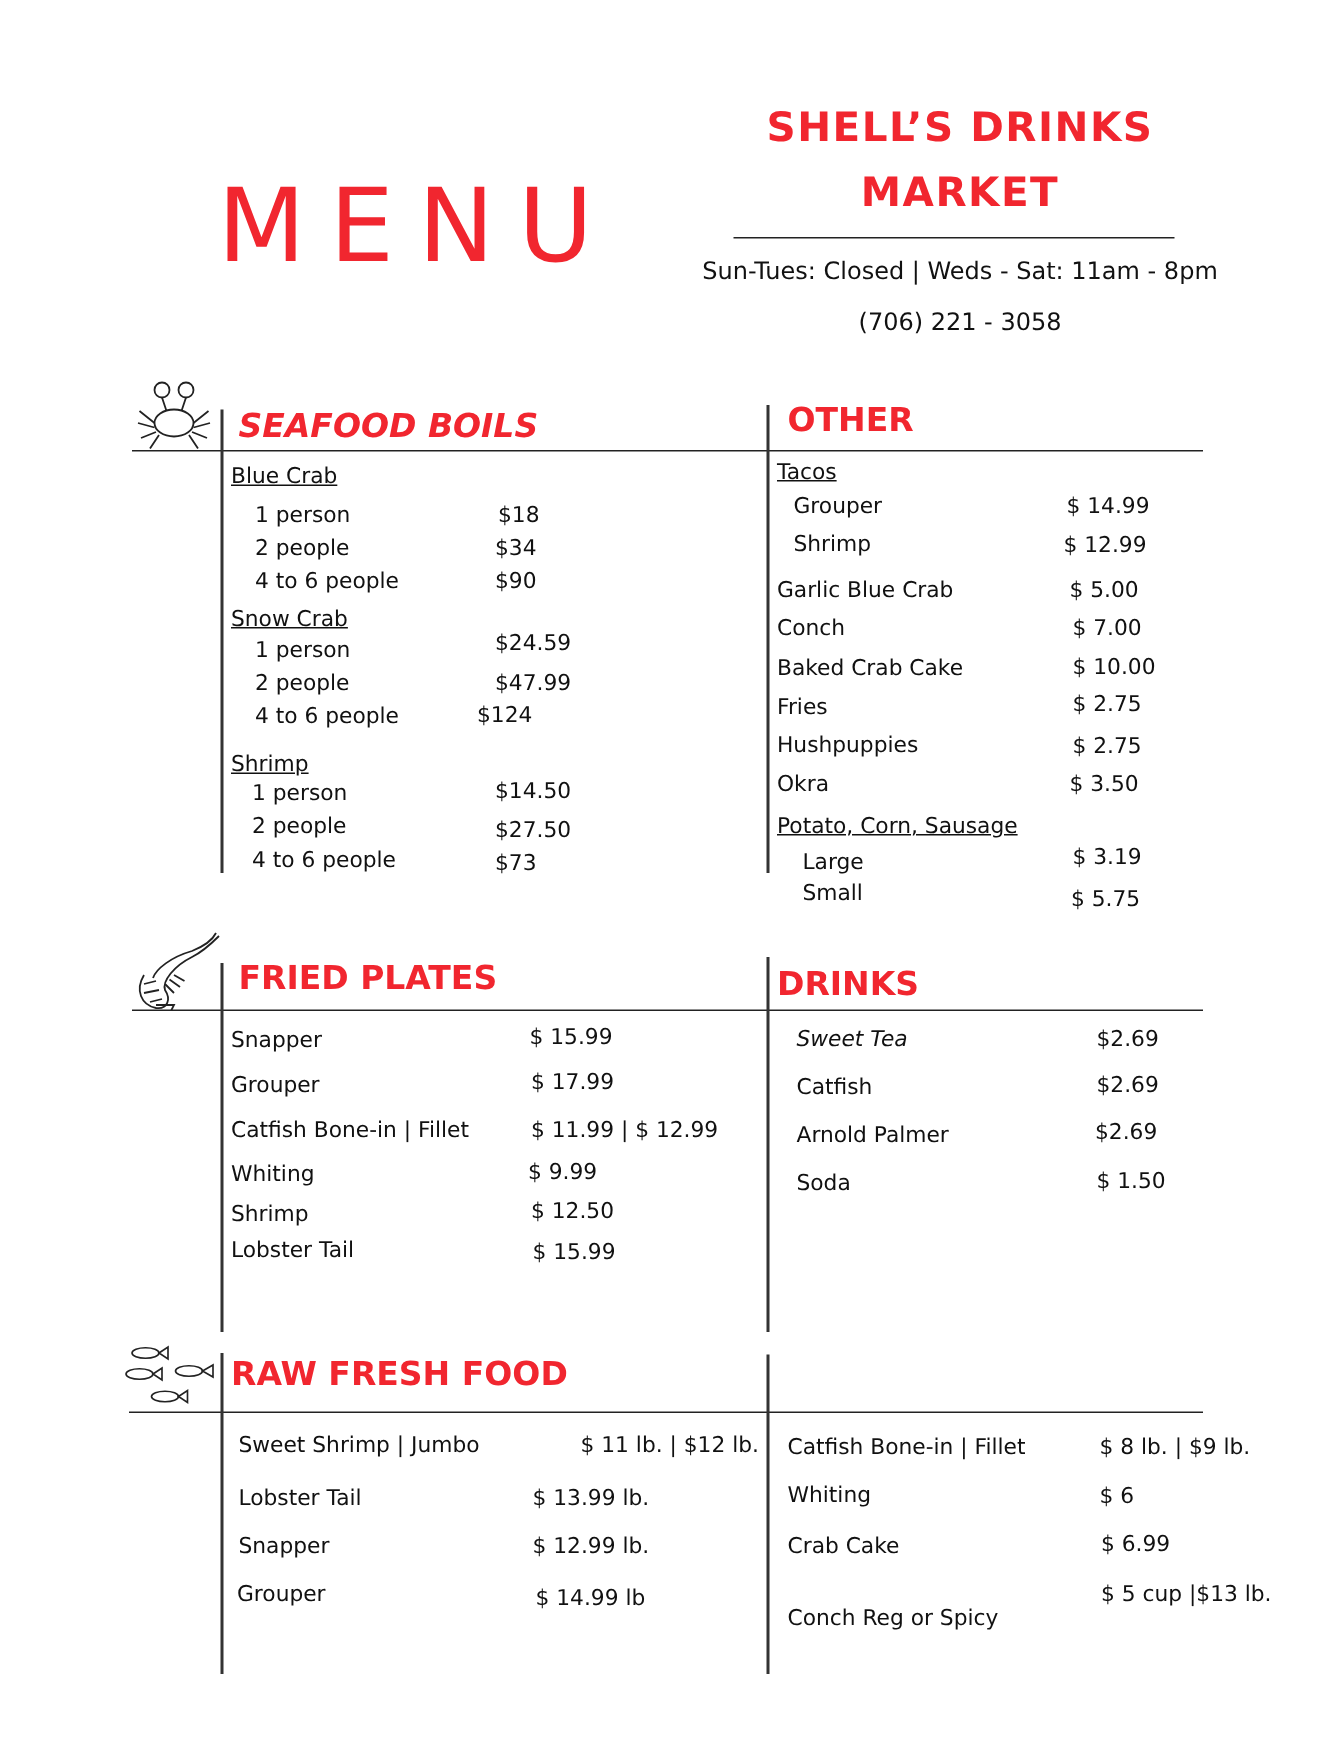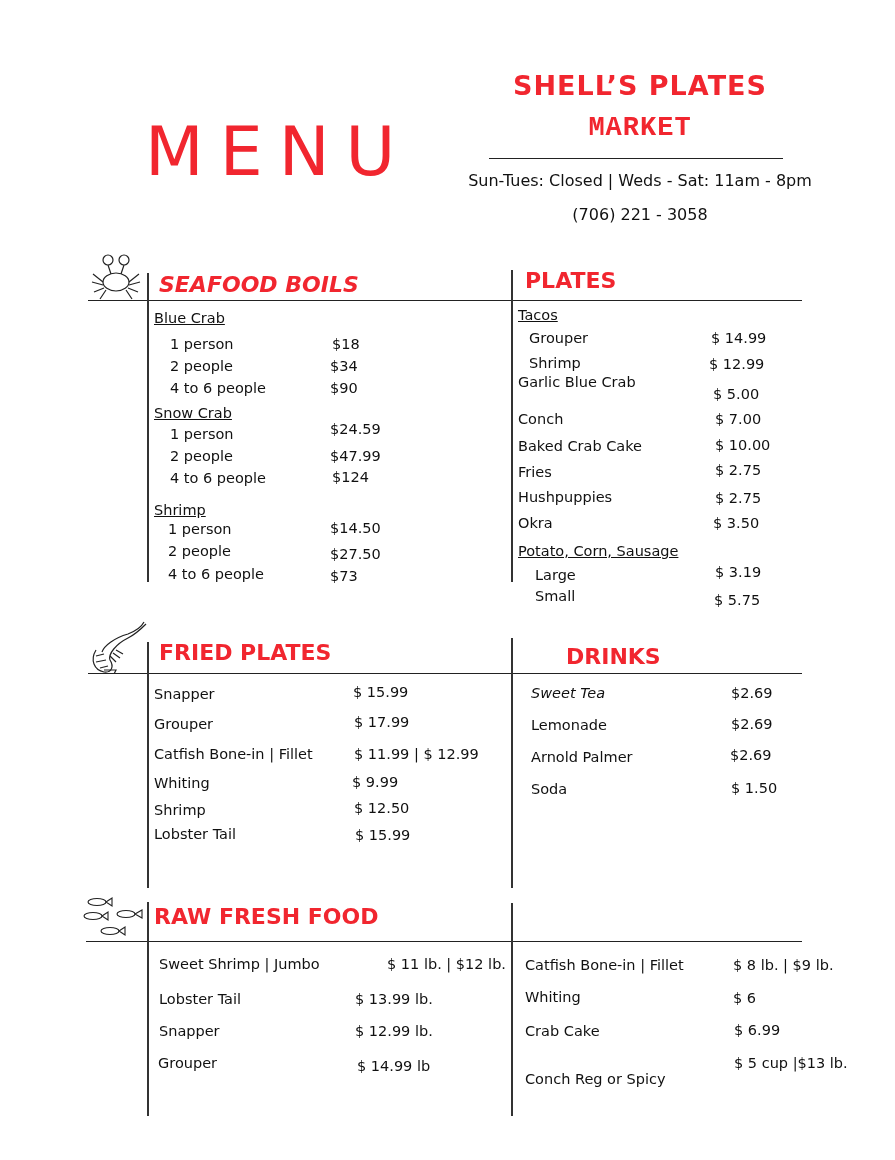--- a/index.html
+++ b/index.html
@@ -13,22 +13,22 @@
   .info { left:440px; width:400px; text-align:center; font-size:16px; color:#111; }
   .sec-title { font-size:22px; font-weight:bold; color:#f1262f; }
   .item { font-size:14.5px; color:#111; }
   .sub { text-decoration:underline; }
   svg { position:absolute; }
 </style>
 </head>
 <body>
 
 <div class="abs menu-title">MENU</div>
-<div class="abs brand" style="top:70px;">SHELL’S PLATES</div>
-<div class="abs brand" style="top:113px;font-family:Liberation Mono, monospace;">MARKET</div>
+<div class="abs brand" style="top:70px;">SHELL’S DRINKS</div>
+<div class="abs brand" style="top:113px;">MARKET</div>
 <div class="hrule" style="left:489px; top:158px; width:294px;"></div>
 <div class="abs info" style="top:171px;">Sun-Tues: Closed | Weds - Sat: 11am - 8pm</div>
 <div class="abs info" style="top:205px;">(706) 221 - 3058</div>
 
 <svg style="left:88px; top:252px;" width="56" height="50" viewBox="0 0 56 50" fill="none" stroke="#222" stroke-width="1.2">
   <ellipse cx="28" cy="30" rx="13" ry="9"></ellipse>
   <circle cx="20" cy="8" r="5"></circle>
     <circle cx="36" cy="8" r="5"></circle>
   <path d="M20 13 L23 22 M36 13 L33 22"></path>
   <path d="M15 30 L5 22 M15 33 L4 30 M16 36 L6 40 M18 38 L12 47"></path>
@@ -46,37 +46,37 @@
 <div class="abs item" style="left:330px; top:358px;">$34</div>
 <div class="abs item" style="left:170px; top:380px;">4 to 6 people</div>
 <div class="abs item" style="left:330px; top:380px;">$90</div>
 
 <div class="abs item sub" style="left:154px; top:405px;">Snow Crab</div>
 <div class="abs item" style="left:170px; top:426px;">1 person</div>
 <div class="abs item" style="left:330px; top:421px;">$24.59</div>
 <div class="abs item" style="left:170px; top:448px;">2 people</div>
 <div class="abs item" style="left:330px; top:448px;">$47.99</div>
 <div class="abs item" style="left:170px; top:470px;">4 to 6 people</div>
-<div class="abs item" style="left:332px; top:469px;">$124</div>
+<div class="abs item" style="left:318px; top:469px;">$124</div>
 
 <div class="abs item sub" style="left:154px; top:502px;">Shrimp</div>
 <div class="abs item" style="left:168px; top:521px;">1 person</div>
 <div class="abs item" style="left:330px; top:520px;">$14.50</div>
 <div class="abs item" style="left:168px; top:543px;">2 people</div>
 <div class="abs item" style="left:330px; top:546px;">$27.50</div>
 <div class="abs item" style="left:168px; top:566px;">4 to 6 people</div>
 <div class="abs item" style="left:330px; top:568px;">$73</div>
 
-<div class="abs sec-title" style="left:525px; top:268px;">PLATES</div>
+<div class="abs sec-title" style="left:525px; top:268px;">OTHER</div>
 <div class="abs item sub" style="left:518px; top:307px;">Tacos</div>
 <div class="abs item" style="left:529px; top:330px;">Grouper</div>
 <div class="abs item" style="left:711px; top:330px;">$ 14.99</div>
 <div class="abs item" style="left:529px; top:355px;">Shrimp</div>
 <div class="abs item" style="left:709px; top:356px;">$ 12.99</div>
-<div class="abs item" style="left:518px; top:374px;">Garlic Blue Crab</div>
+<div class="abs item" style="left:518px; top:386px;">Garlic Blue Crab</div>
 <div class="abs item" style="left:713px; top:386px;">$ 5.00</div>
 <div class="abs item" style="left:518px; top:411px;">Conch</div>
 <div class="abs item" style="left:715px; top:411px;">$ 7.00</div>
 <div class="abs item" style="left:518px; top:438px;">Baked Crab Cake</div>
 <div class="abs item" style="left:715px; top:437px;">$ 10.00</div>
 <div class="abs item" style="left:518px; top:464px;">Fries</div>
 <div class="abs item" style="left:715px; top:462px;">$ 2.75</div>
 <div class="abs item" style="left:518px; top:489px;">Hushpuppies</div>
 <div class="abs item" style="left:715px; top:490px;">$ 2.75</div>
 <div class="abs item" style="left:518px; top:515px;">Okra</div>
@@ -105,24 +105,24 @@
 <div class="abs item" style="left:354px; top:714px;">$ 17.99</div>
 <div class="abs item" style="left:154px; top:746px;">Catfish Bone-in | Fillet</div>
 <div class="abs item" style="left:354px; top:746px;">$ 11.99 | $ 12.99</div>
 <div class="abs item" style="left:154px; top:775px;">Whiting</div>
 <div class="abs item" style="left:352px; top:774px;">$ 9.99</div>
 <div class="abs item" style="left:154px; top:802px;">Shrimp</div>
 <div class="abs item" style="left:354px; top:800px;">$ 12.50</div>
 <div class="abs item" style="left:154px; top:826px;">Lobster Tail</div>
 <div class="abs item" style="left:355px; top:827px;">$ 15.99</div>
 
-<div class="abs sec-title" style="left:518px; top:644px;margin-left:48px;">DRINKS</div>
+<div class="abs sec-title" style="left:518px; top:644px;">DRINKS</div>
 <div class="abs item" style="left:531px; top:685px;font-style:italic;">Sweet Tea</div>
 <div class="abs item" style="left:731px; top:685px;">$2.69</div>
-<div class="abs item" style="left:531px; top:717px;">Lemonade</div>
+<div class="abs item" style="left:531px; top:717px;">Catfish</div>
 <div class="abs item" style="left:731px; top:716px;">$2.69</div>
 <div class="abs item" style="left:531px; top:749px;">Arnold Palmer</div>
 <div class="abs item" style="left:730px; top:747px;">$2.69</div>
 <div class="abs item" style="left:531px; top:781px;">Soda</div>
 <div class="abs item" style="left:731px; top:780px;">$ 1.50</div>
 
 <svg style="left:82px; top:896px;" width="64" height="42" viewBox="0 0 64 42" fill="none" stroke="#222" stroke-width="1.1">
   <ellipse cx="15" cy="6" rx="9" ry="3.5"></ellipse>
     <path d="M24 6 L30 2 L30 10 Z"></path>
   <ellipse cx="11" cy="20" rx="9" ry="3.5"></ellipse>

